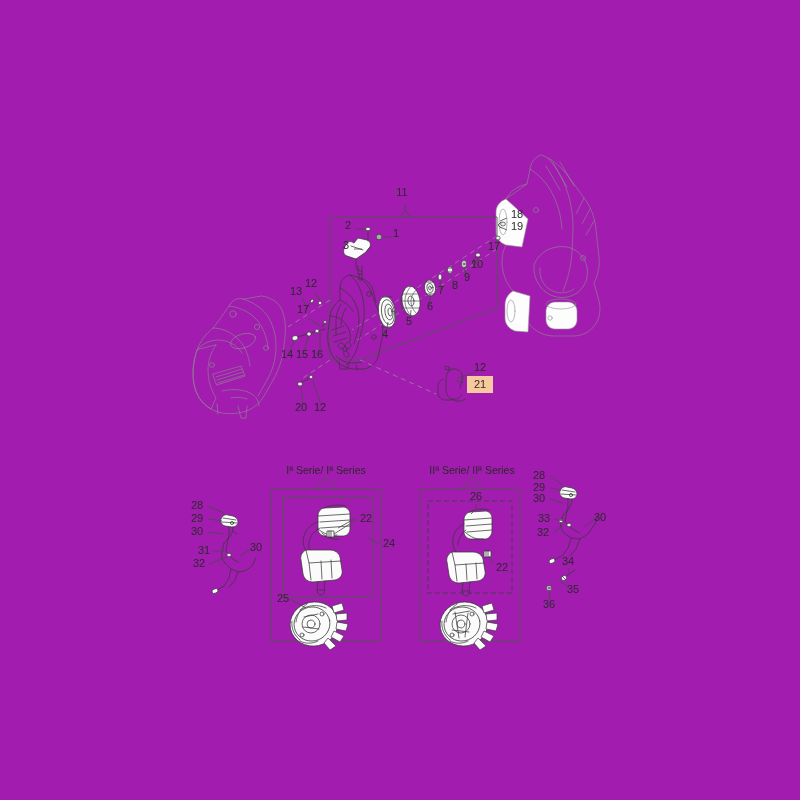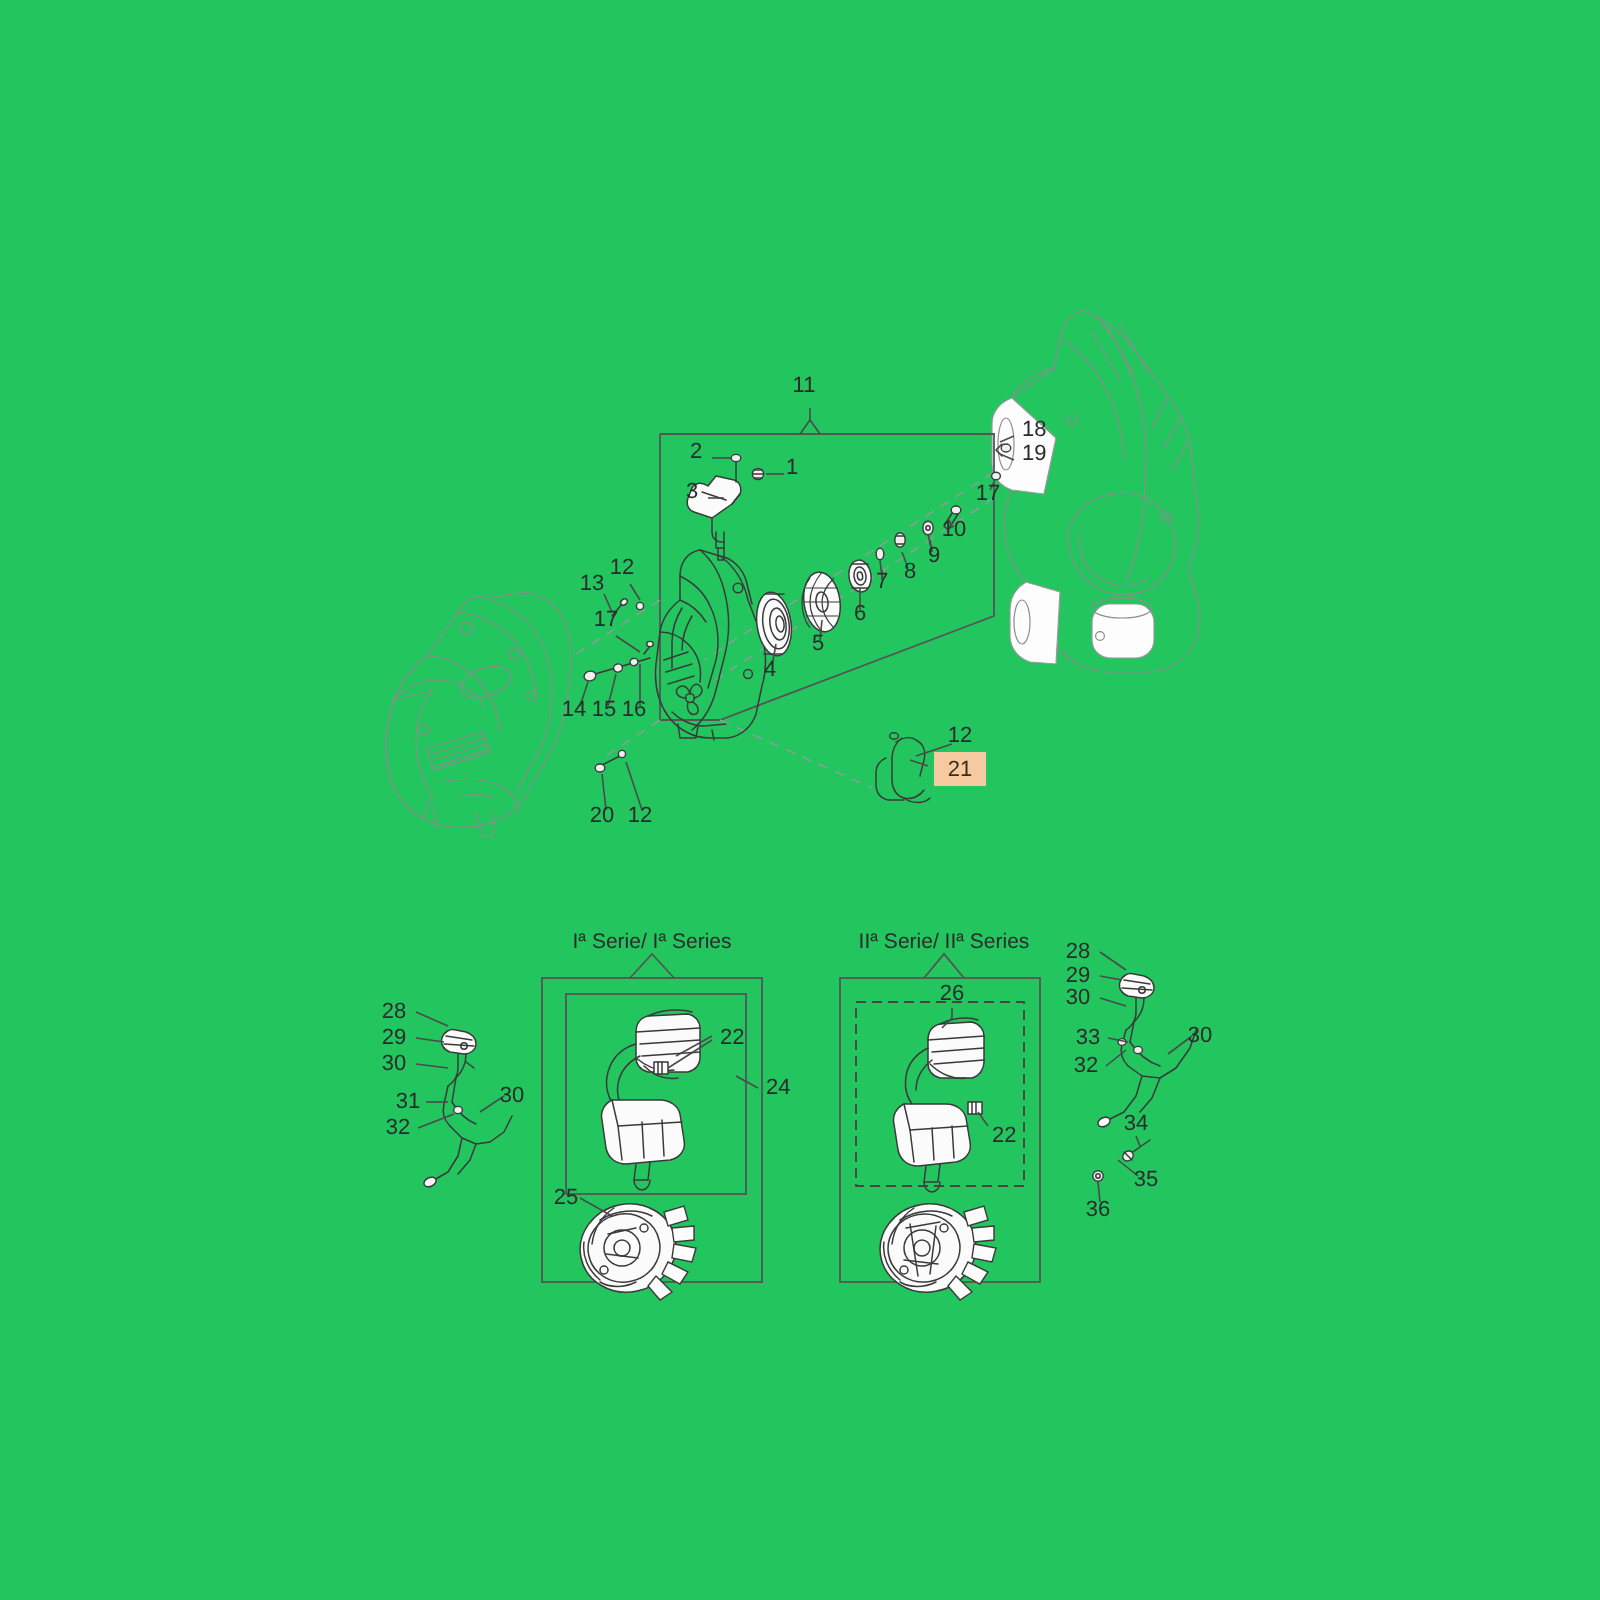--- a/index.html
+++ b/index.html
@@ -11,21 +11,21 @@
   body {
     width: 800px;
     height: 800px;
     font-family: "Liberation Sans", sans-serif;
     overflow: hidden;
   }
   #diagram-root {
     position: relative;
     width: 800px;
     height: 800px;
-    background: #22c55e;
+    background: #a21caf;
   }
   svg.layer {
     position: absolute;
     top: 0;
     left: 0;
     width: 800px;
     height: 800px;
   }
   .callout-text {
     font-family: "Liberation Sans", sans-serif;

